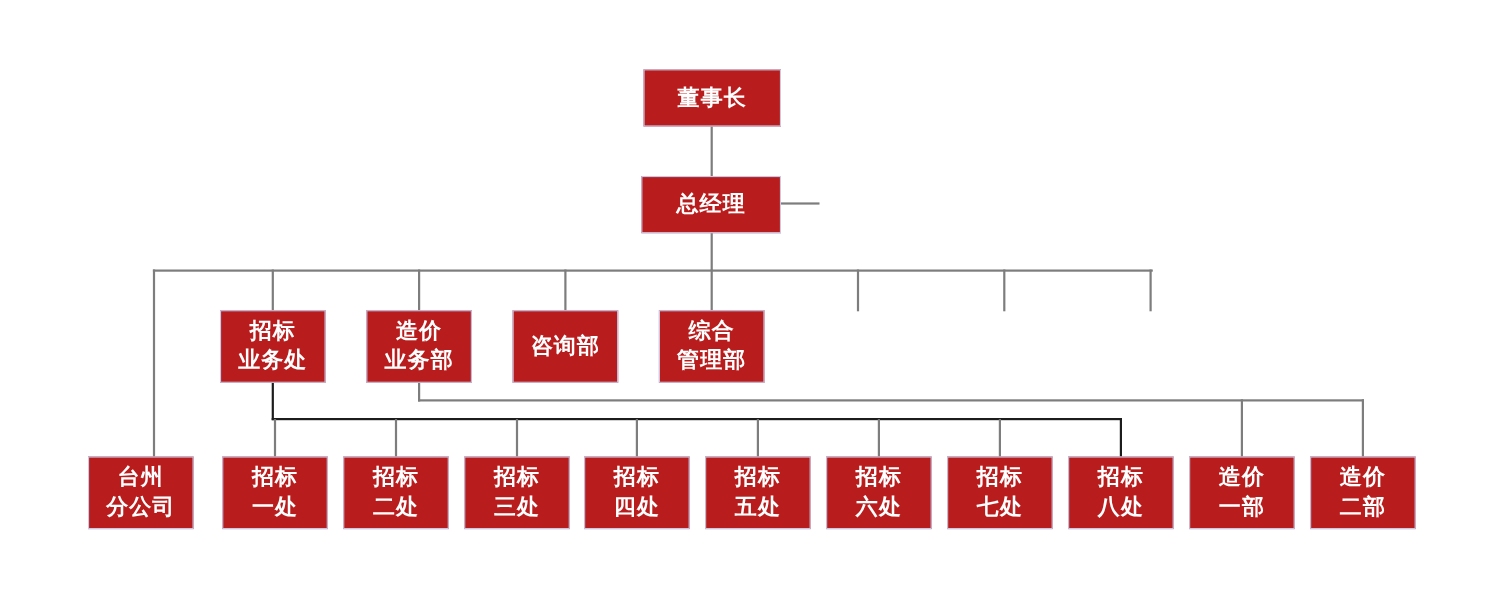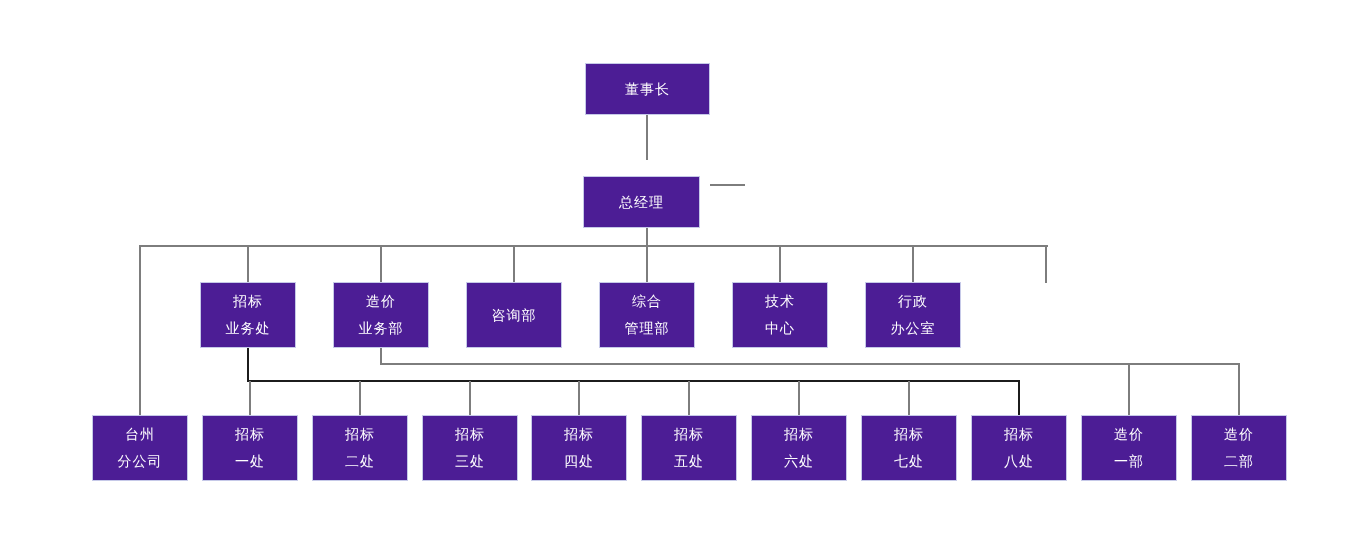--- a/index.html
+++ b/index.html
@@ -11,29 +11,29 @@
   #canvas {
     position: relative;
     width: 1356px;
     height: 558px;
     background: #ffffff;
     overflow: hidden;
   }
   .node {
     position: absolute;
     box-sizing: border-box;
-    background: #4c1d95;
+    background: #b91c1c;
     border: 1px solid #c6c9e8;
     color: #ffffff;
     display: flex;
     align-items: center;
     justify-content: center;
     text-align: center;
-    font-weight: 400;
-    font-size: 14px;
+    font-weight: 700;
+    font-size: 20px;
     letter-spacing: 1px;
   }
   .node .lbl {
     white-space: pre-line;
     line-height: 27px;
   }
   .lvl12 {
     height: 52px;
   }
   .lvl34 {
@@ -83,49 +83,41 @@
   <div class="line" style="left:469px;top:381px;width:2px;height:34px"></div>
   <div class="line" style="left:578px;top:381px;width:2px;height:34px"></div>
   <div class="line" style="left:688px;top:381px;width:2px;height:34px"></div>
   <div class="line" style="left:798px;top:381px;width:2px;height:34px"></div>
   <div class="line" style="left:908px;top:381px;width:2px;height:34px"></div>
 
   <div class="node lvl12" style="left:585px;top:63px;width:125px">
     <span class="lbl">董事长</span>
   </div>
 
-  <div class="node lvl12" style="left:583px;top:176px;width:117px">
+  <div class="node lvl12" style="left:583px;top:160px;width:127px">
     <span class="lbl">总经理</span>
   </div>
 
   <div class="node lvl34" style="left:200px;top:282px">
     <span class="lbl">招标
 业务处</span>
   </div>
   <div class="node lvl34" style="left:333px;top:282px">
     <span class="lbl">造价
 业务部</span>
   </div>
   <div class="node lvl34" style="left:466px;top:282px">
     <span class="lbl">咨询部</span>
   </div>
   <div class="node lvl34" style="left:599px;top:282px">
     <span class="lbl">综合
 管理部</span>
   </div>
-  <div class="node lvl34" style="left:732px;top:282px">
-    <span class="lbl">技术
-中心</span>
-  </div>
-  <div class="node lvl34" style="left:865px;top:282px">
-    <span class="lbl">行政
-办公室</span>
-  </div>
 
-  <div class="node lvl34" style="left:92px;top:415px">
+  <div class="node lvl34" style="left:80px;top:415px">
     <span class="lbl">台州
 分公司</span>
   </div>
   <div class="node lvl34" style="left:202px;top:415px">
     <span class="lbl">招标
 一处</span>
   </div>
   <div class="node lvl34" style="left:312px;top:415px">
     <span class="lbl">招标
 二处</span>

